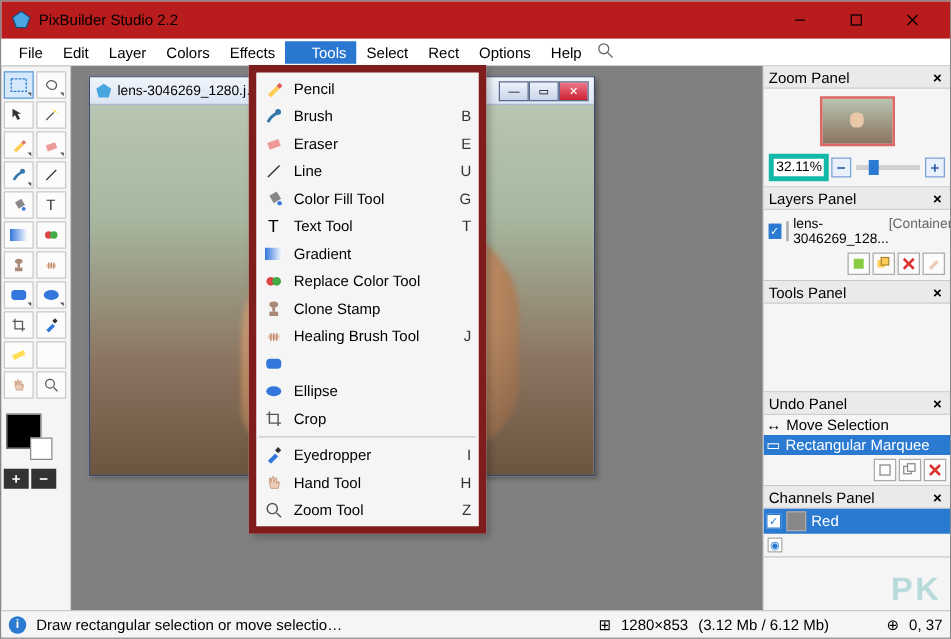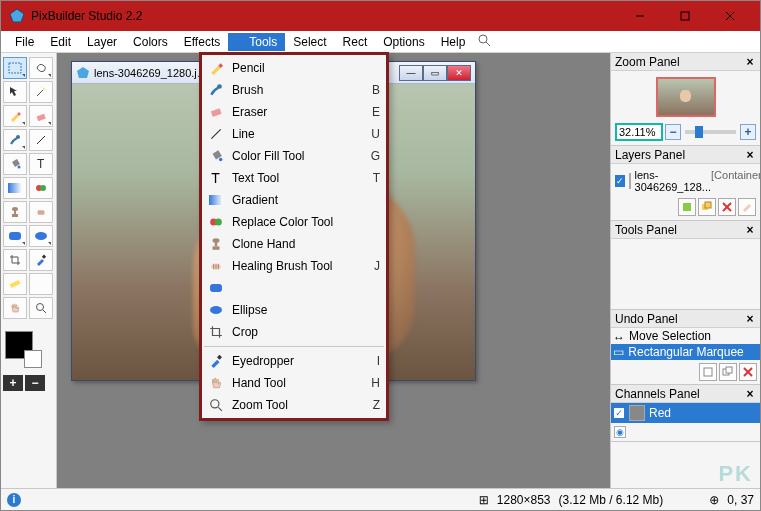--- a/index.html
+++ b/index.html
@@ -40,51 +40,51 @@
 .doc-titlebar .doc-icon { width:14px; height:14px;}
 .doc-titlebar .doc-title { flex:1; font-size:11px; color:#000;}
 .doc-titlebar .doc-btns { display:flex; gap:0;}
 .doc-titlebar .db { width:24px; height:16px; border:1px solid #5a6b8c; display:flex; align-items:center; justify-content:center; font-size:9px; background:linear-gradient(#eef2fa,#c8d5ea);}
 .doc-titlebar .db.close { background: linear-gradient(#e78,#c23); color:#fff;}
 .doc-canvas { width: 100%; height: calc(100% - 22px); background: linear-gradient(180deg,#b8c5b0 0%,#a8b8a0 30%,#8a7360 70%,#6b5540 100%); position: relative; overflow:hidden;}
 .photo-sim { position:absolute; inset:0; }
 .photo-sim::before { content:""; position:absolute; left:30%; top:30%; width:55%; height:65%; background: radial-gradient(circle at 40% 30%, #e8c8a8, #b88860 60%, #7a5840); border-radius: 50% 40% 30% 20%; filter: blur(2px);}
 
 
-.dropdown { position: absolute; left: 0; top: 0; width: 190px; background: #f5f5f5; border: 3px solid #7f1d1d; box-shadow: 3px 3px 6px rgba(0,0,0,0.25); z-index: 100; padding: 2px 0;}
+.dropdown { position: absolute; left: 0; top: 0; width: 190px; background: #f5f5f5; border: 6px solid #7f1d1d; box-shadow: 3px 3px 6px rgba(0,0,0,0.25); z-index: 100; padding: 2px 0;}
 .dropdown .dm-item { height: 22px; display: flex; align-items: center; padding: 0 6px; gap: 8px; cursor: default; }
 .dropdown .dm-icon { width: 16px; height:16px; display:flex; align-items:center; justify-content:center; }
 .dropdown .dm-label { flex: 1; font-size: 12px; }
 .dropdown .dm-key { width: 14px; text-align: right; color:#333; font-size:12px;}
 .dropdown .sep { height: 1px; background: #c8c8c8; margin: 3px 2px; }
 
 
 .rightcol { width: 150px; background: #f5f5f5; border-left: 1px solid #c8c8c8; display: flex; flex-direction: column; }
 .panel { border-bottom: 1px solid #c8c8c8; }
 .panel-header { height: 18px; background: #eaeaea; display:flex; align-items:center; padding: 0 4px; font-size:11px; border-bottom:1px solid #d0d0d0;}
 .panel-header .ph-title { flex:1;}
 .panel-header .ph-x { width:12px; text-align:center; font-weight:bold;}
 .panel-body { padding: 4px; font-size:11px; }
 .zoom-thumb { width: 60px; height: 40px; margin: 2px auto 6px; border: 2px solid #d66; background: linear-gradient(#b8c5b0,#8a7360); position:relative;}
 .zoom-thumb::after{content:"";position:absolute;left:40%;top:30%;width:20%;height:35%;background:#e8c8a8;border-radius:40%;}
 .zoom-row { display:flex; align-items:center; gap:2px;}
-.zoom-val { width:48px; border:2px solid #14b8a6; background:#fff; padding:1px 2px; font-size:11px;}
+.zoom-val { width:48px; border:4px solid #14b8a6; background:#fff; padding:1px 2px; font-size:11px;}
 .zminus,.zplus { width:16px; height:16px; border:1px solid #7aa3d6; background:#e8f0fb; display:flex;align-items:center;justify-content:center; color:#2a5aa0; font-weight:bold;}
 .slider { flex:1; height:4px; background:#d0d0d0; position:relative; margin:0 2px;}
 .slider .knob{position:absolute;left:20%;top:-4px;width:8px;height:12px;background:#2a7ad1;}
 .layer-row { display:flex; align-items:center; gap:4px; padding:1px 0;}
 .layer-chk { width:12px;height:12px;border:1px solid #2a7ad1;background:#2a7ad1;display:flex;align-items:center;justify-content:center;color:#fff;font-size:9px;}
 .layer-thumb{width:16px;height:16px;border:1px solid #aaa;background:#efe;}
 .layer-name{font-size:11px;}
 .layer-ops{display:flex;gap:2px;justify-content:flex-end;padding-top:4px;}
 .opbtn{width:18px;height:18px;border:1px solid #aaa;background:#fcfcfc;display:flex;align-items:center;justify-content:center;}
 .undo-row{display:flex;align-items:center;gap:4px;padding:1px 2px;font-size:11px;}
 .undo-row.active{background:#2a7ad1;color:#fff;}
 .chan-row{display:flex;align-items:center;gap:4px;padding:2px;background:#2a7ad1;color:#fff;}
-.watermark { position:absolute; right:8px; bottom:24px; font-size:22px; font-weight:bold; color:rgba(70,170,170,0.35); letter-spacing:2px; pointer-events:none;margin-top:22px;}
+.watermark { position:absolute; right:8px; bottom:24px; font-size:26px; font-weight:bold; color:rgba(70,170,170,0.35); letter-spacing:2px; pointer-events:none;margin-top:22px;}
 
 
 .statusbar { height:22px; background:#f5f5f5; border-top:1px solid #c8c8c8; display:flex; align-items:center; padding:0 6px; gap:8px; font-size:11px;}
 .statusbar .info-icon{width:14px;height:14px;border-radius:50%;background:#2a7ad1;color:#fff;display:flex;align-items:center;justify-content:center;font-size:10px;font-weight:bold;}
 .statusbar .st-text{ }
 .statusbar .st-sep{flex:1;}
 </style>
 </head>
 <body>
 
@@ -399,21 +399,21 @@
           <span class="dm-key"></span>
         </div>
       <div class="dm-item">
           <span class="dm-icon">
             <svg width="14" height="14" viewBox="0 0 12 12">
               <rect x="3" y="8" width="6" height="3" fill="#a87"></rect>
               <rect x="5" y="4" width="2" height="4" fill="#a87"></rect>
               <ellipse cx="6" cy="3" rx="3" ry="2" fill="#a87"></ellipse>
             </svg>
           </span>
-          <span class="dm-label">Clone Hand</span>
+          <span class="dm-label">Clone Stamp</span>
           <span class="dm-key"></span>
         </div>
       <div class="dm-item">
           <span class="dm-icon">
             <svg width="14" height="14" viewBox="0 0 12 12">
               <rect x="2" y="5" width="8" height="3" fill="#ecb" rx="1"></rect>
               <line x1="4" y1="4" x2="4" y2="9" stroke="#b86"></line>
               <line x1="6" y1="4" x2="6" y2="9" stroke="#b86"></line>
               <line x1="8" y1="4" x2="8" y2="9" stroke="#b86"></line>
             </svg>
@@ -596,20 +596,21 @@
           </div>
       </div>
     </div>
   </div>
 </div>
 
 <div class="watermark">PK</div>
 
 <div class="statusbar">
   <span class="info-icon">i</span>
+  <span class="st-text">Draw rectangular selection or move selectio…</span>
   <span class="st-sep"></span>
   <span>⊞</span>
   <span>1280×853</span>
   <span>(3.12 Mb / 6.12 Mb)</span>
   <span style="width:30px"></span>
   <span>⊕</span>
   <span>0, 37</span>
 </div>
 
 </body></html>

